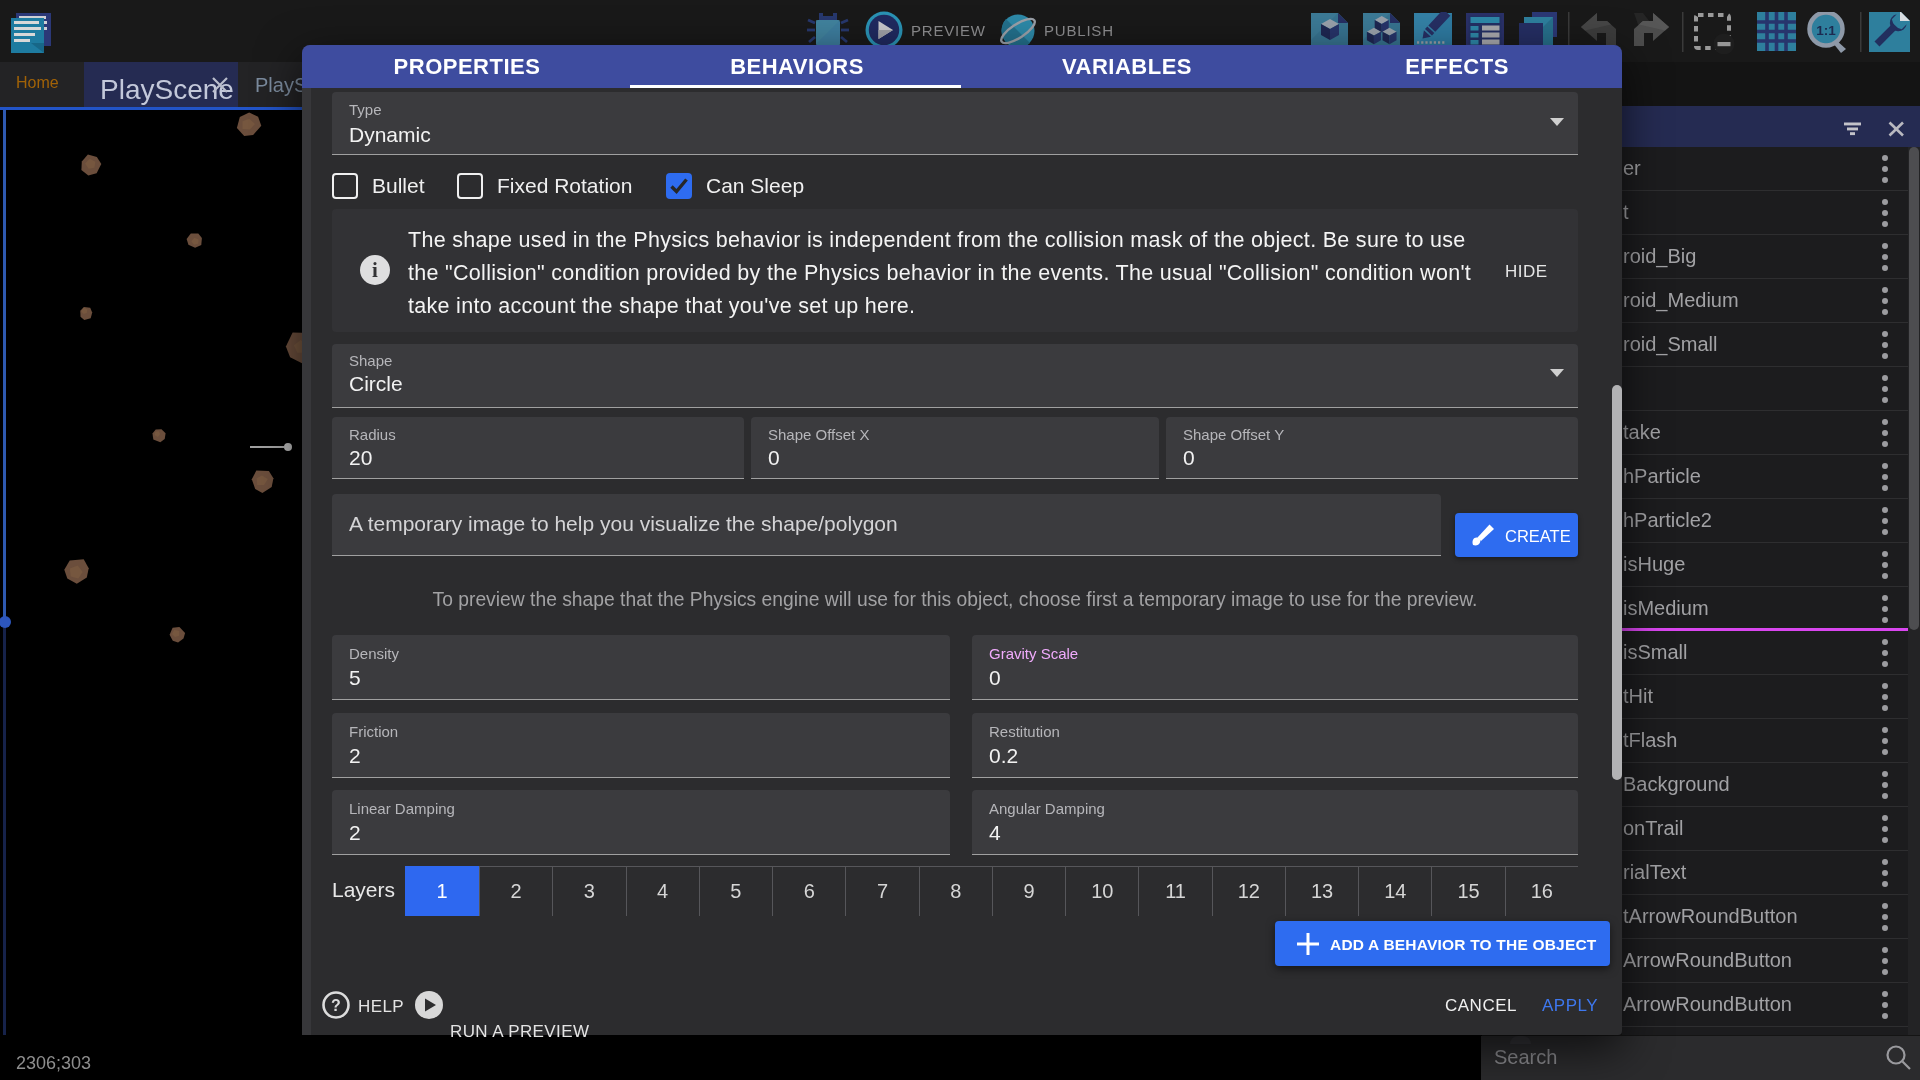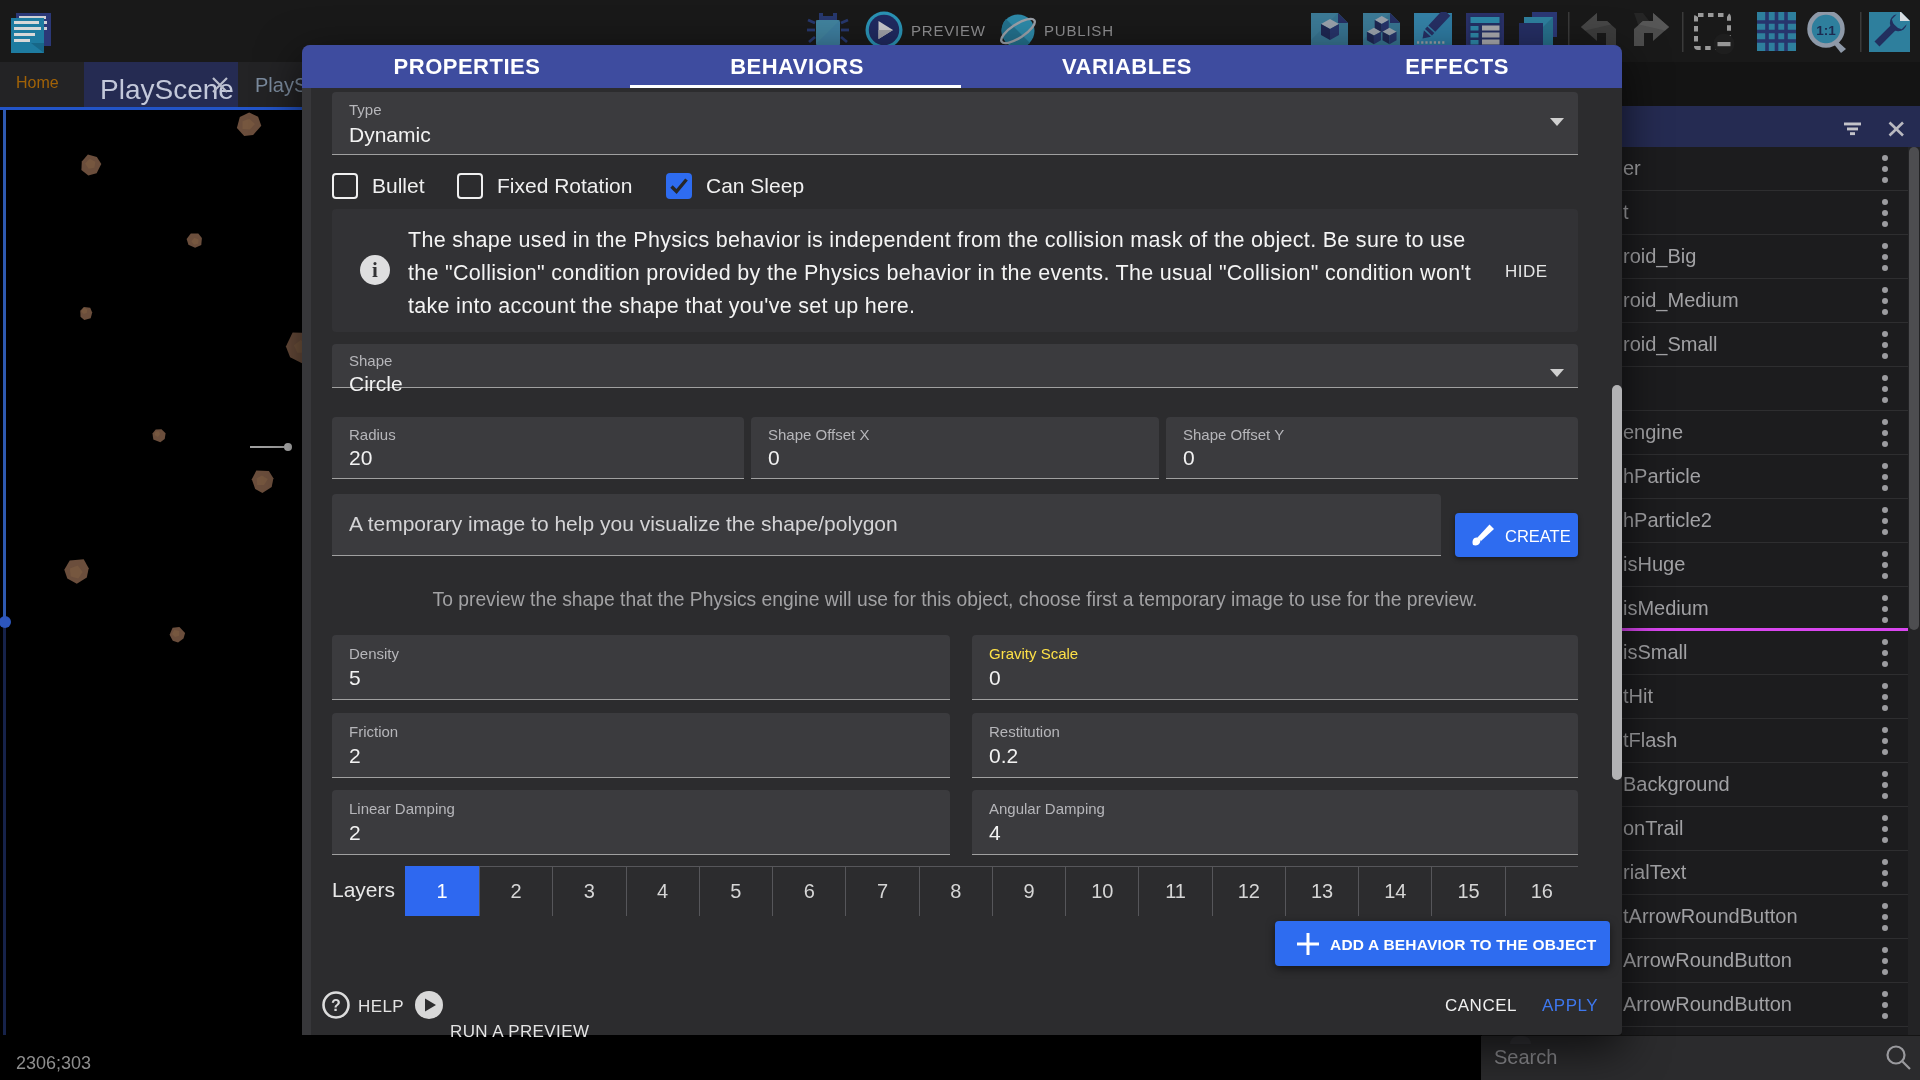--- a/index.html
+++ b/index.html
@@ -269,21 +269,21 @@
         </div>
     </div>
     <div style="position:absolute;left:0;top:220px;width:286px;height:44px;border-bottom:1px solid #2e2e30;">
     <div style="position:absolute;left:260px;top:8px;width:6px;">
           <div style="width:6px;height:6px;border-radius:50%;background:#9c9ca0;margin-bottom:5px;"></div>
           <div style="width:6px;height:6px;border-radius:50%;background:#9c9ca0;margin-bottom:5px;"></div>
           <div style="width:6px;height:6px;border-radius:50%;background:#9c9ca0;"></div>
         </div>
     </div>
     <div style="position:absolute;left:0;top:264px;width:286px;height:44px;border-bottom:1px solid #2e2e30;">
-    <div style="position:absolute;left:1px;top:10px;font-size:20px;color:#a2a2a5;white-space:nowrap;">engine</div>
+    <div style="position:absolute;left:1px;top:10px;font-size:20px;color:#a2a2a5;white-space:nowrap;">take</div>
     <div style="position:absolute;left:260px;top:8px;width:6px;">
           <div style="width:6px;height:6px;border-radius:50%;background:#9c9ca0;margin-bottom:5px;"></div>
           <div style="width:6px;height:6px;border-radius:50%;background:#9c9ca0;margin-bottom:5px;"></div>
           <div style="width:6px;height:6px;border-radius:50%;background:#9c9ca0;"></div>
         </div>
     </div>
     <div style="position:absolute;left:0;top:308px;width:286px;height:44px;border-bottom:1px solid #2e2e30;">
     <div style="position:absolute;left:1px;top:10px;font-size:20px;color:#a2a2a5;white-space:nowrap;">hParticle</div>
     <div style="position:absolute;left:260px;top:8px;width:6px;">
           <div style="width:6px;height:6px;border-radius:50%;background:#9c9ca0;margin-bottom:5px;"></div>
@@ -427,21 +427,21 @@
       <path d="M3.5 11.5 L8.5 16.5 L18.5 4.5" stroke="#272727" stroke-width="3.4" fill="none"></path>
     </svg>
   <div class="abs" style="left:706px;top:174px;font-size:21px;color:#f0f0f0;">Can Sleep</div>
 
   <div class="abs" style="left:332px;top:209px;width:1246px;height:123px;background:#323235;border-radius:4px;"></div>
   <div class="abs" style="left:360px;top:255px;width:30px;height:30px;border-radius:50%;background:#dededf;"></div>
   <div class="abs" style="left:360px;top:255px;width:30px;height:30px;text-align:center;font-size:21px;font-weight:bold;color:#323235;line-height:30px;font-family:'Liberation Serif',serif;">i</div>
   <div class="abs" style="left:408px;top:224px;width:1180px;font-size:21.5px;letter-spacing:.3px;line-height:33px;color:#f4f4f4;white-space:nowrap;">The shape used in the Physics behavior is independent from the collision mask of the object. Be sure to use<br>the "Collision" condition provided by the Physics behavior in the events. The usual "Collision" condition won't<br>take into account the shape that you've set up here.</div>
   <div class="abs" style="left:1505px;top:262px;font-size:17px;letter-spacing:.5px;color:#e6e6e6;">HIDE</div>
 
-  <div class="abs" style="left:332px;top:344px;width:1246px;height:44px;background:#3b3b3e;border-radius:4px 4px 0 0;border-bottom:1.5px solid #a0a0a0;">
+  <div class="abs" style="left:332px;top:344px;width:1246px;height:64px;background:#3b3b3e;border-radius:4px 4px 0 0;border-bottom:1.5px solid #a0a0a0;">
     <div style="position:absolute;left:17px;top:8px;font-size:15px;color:#b6b6ba;">Shape</div>
     <div style="position:absolute;left:17px;top:28px;font-size:21px;color:#f2f2f2;">Circle</div>
     <div style="position:absolute;right:14px;top:25px;width:0;height:0;border-left:7px solid transparent;border-right:7px solid transparent;border-top:8px solid #cfcfcf;"></div>
   </div>
 
   <div class="abs" style="left:332px;top:417px;width:412px;height:62px;background:#3b3b3e;border-radius:4px 4px 0 0;border-bottom:1.5px solid #a0a0a0;">
     <div style="position:absolute;left:17px;top:9px;font-size:15px;color:#b6b6ba;">Radius</div>
     <div style="position:absolute;left:17px;top:29px;font-size:21px;color:#f2f2f2;">20</div>
   </div>
   <div class="abs" style="left:751px;top:417px;width:408px;height:62px;background:#3b3b3e;border-radius:4px 4px 0 0;border-bottom:1.5px solid #a0a0a0;">
@@ -463,21 +463,21 @@
   </svg>
   <div class="abs" style="left:1505px;top:527px;font-size:16.5px;color:#fff;">CREATE</div>
 
   <div class="abs" style="left:332px;top:589px;width:1246px;text-align:center;font-size:19.3px;color:#a2a2a4;">To preview the shape that the Physics engine will use for this object, choose first a temporary image to use for the preview.</div>
 
   <div class="abs" style="left:332px;top:635px;width:618px;height:65px;background:#3b3b3e;border-radius:4px 4px 0 0;border-bottom:1.5px solid #a0a0a0;">
     <div style="position:absolute;left:17px;top:10px;font-size:15px;color:#b6b6ba;">Density</div>
     <div style="position:absolute;left:17px;top:31px;font-size:21px;color:#f2f2f2;">5</div>
   </div>
   <div class="abs" style="left:972px;top:635px;width:606px;height:65px;background:#3b3b3e;border-radius:4px 4px 0 0;border-bottom:1.5px solid #a0a0a0;">
-    <div style="position:absolute;left:17px;top:10px;font-size:15px;color:#fde047;">Gravity Scale</div>
+    <div style="position:absolute;left:17px;top:10px;font-size:15px;color:#f0abfc;">Gravity Scale</div>
     <div style="position:absolute;left:17px;top:31px;font-size:21px;color:#f2f2f2;">0</div>
   </div>
   <div class="abs" style="left:332px;top:713px;width:618px;height:65px;background:#3b3b3e;border-radius:4px 4px 0 0;border-bottom:1.5px solid #a0a0a0;">
     <div style="position:absolute;left:17px;top:10px;font-size:15px;color:#b6b6ba;">Friction</div>
     <div style="position:absolute;left:17px;top:31px;font-size:21px;color:#f2f2f2;">2</div>
   </div>
   <div class="abs" style="left:972px;top:713px;width:606px;height:65px;background:#3b3b3e;border-radius:4px 4px 0 0;border-bottom:1.5px solid #a0a0a0;">
     <div style="position:absolute;left:17px;top:10px;font-size:15px;color:#b6b6ba;">Restitution</div>
     <div style="position:absolute;left:17px;top:31px;font-size:21px;color:#f2f2f2;">0.2</div>
   </div>

